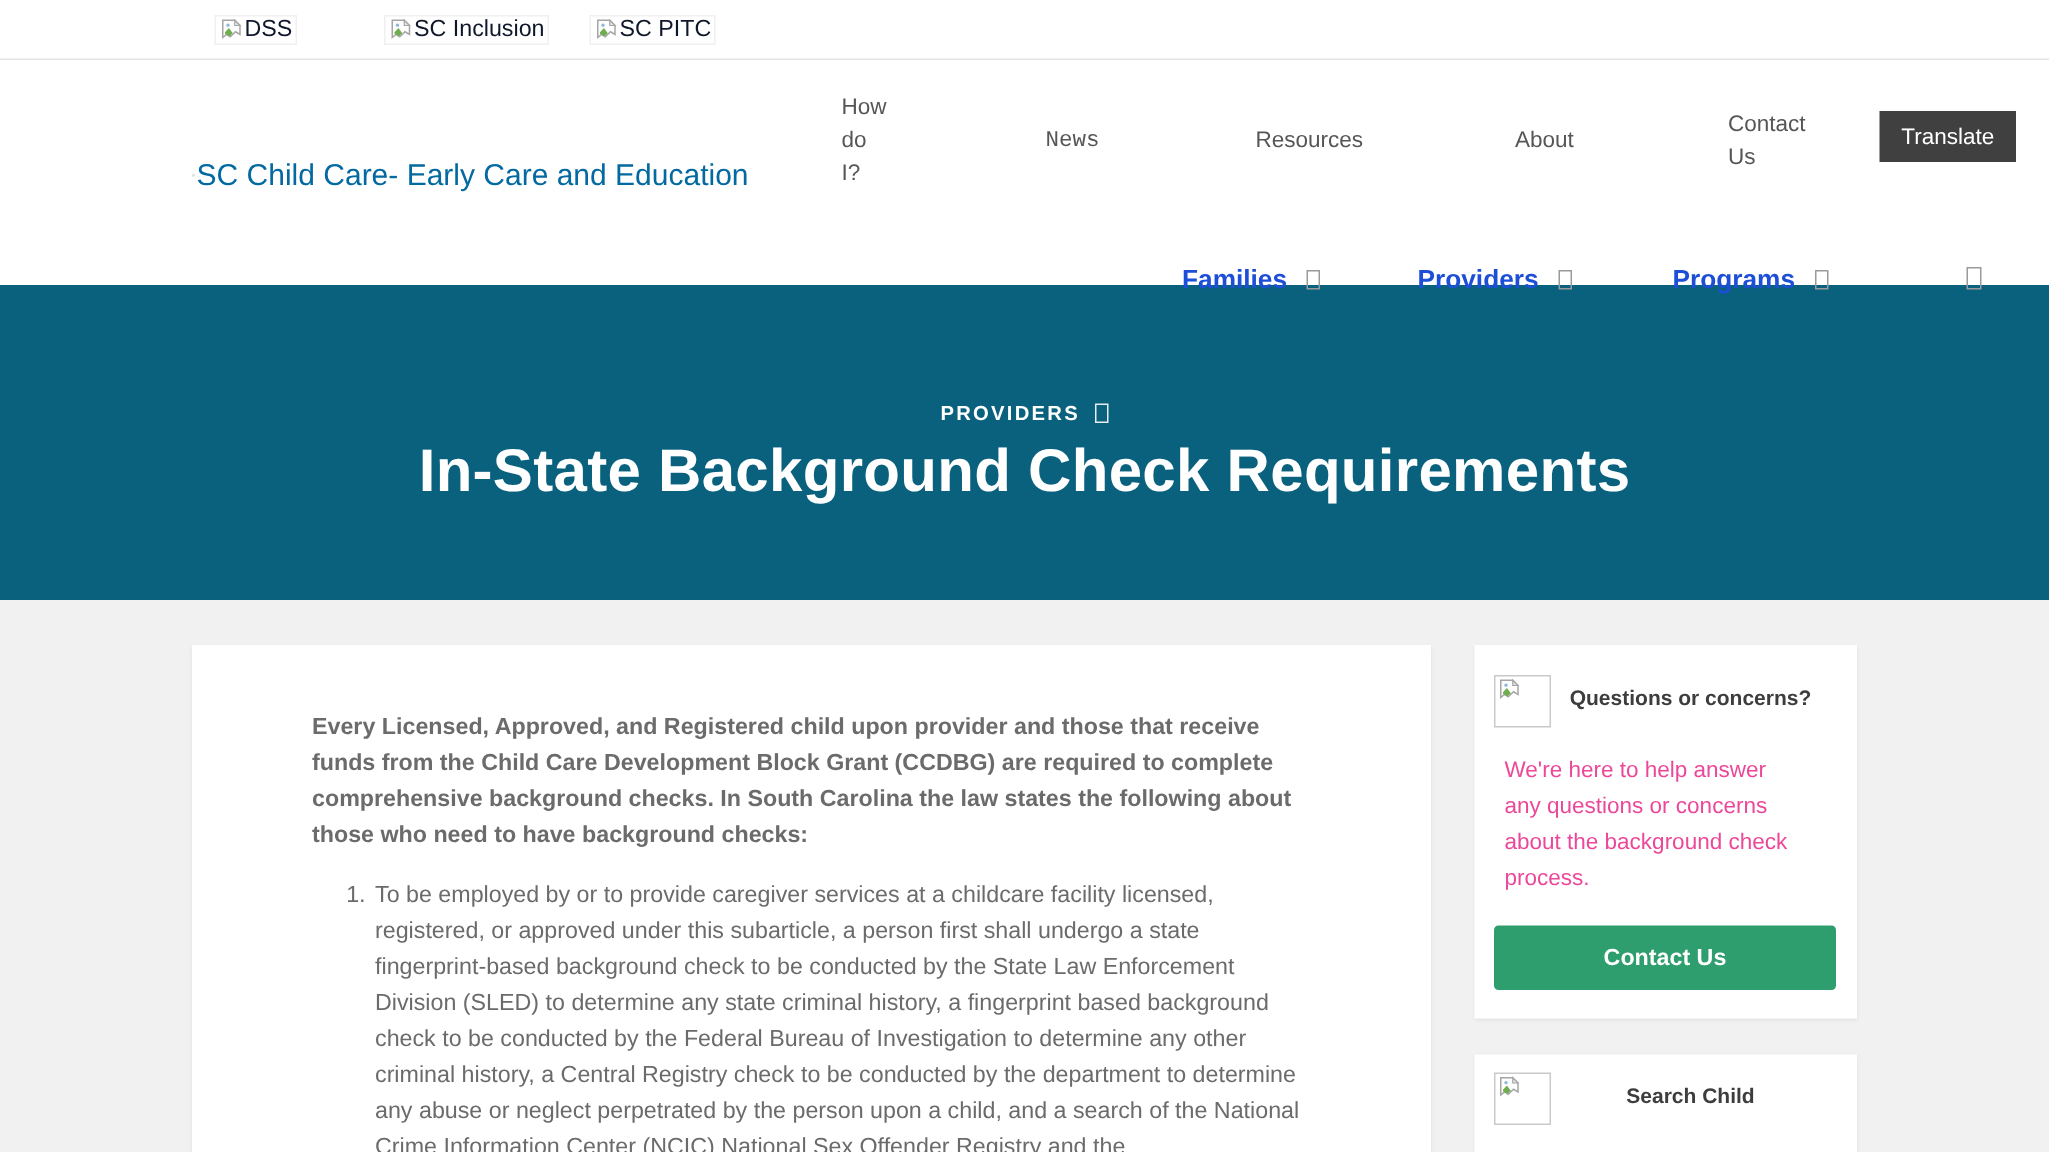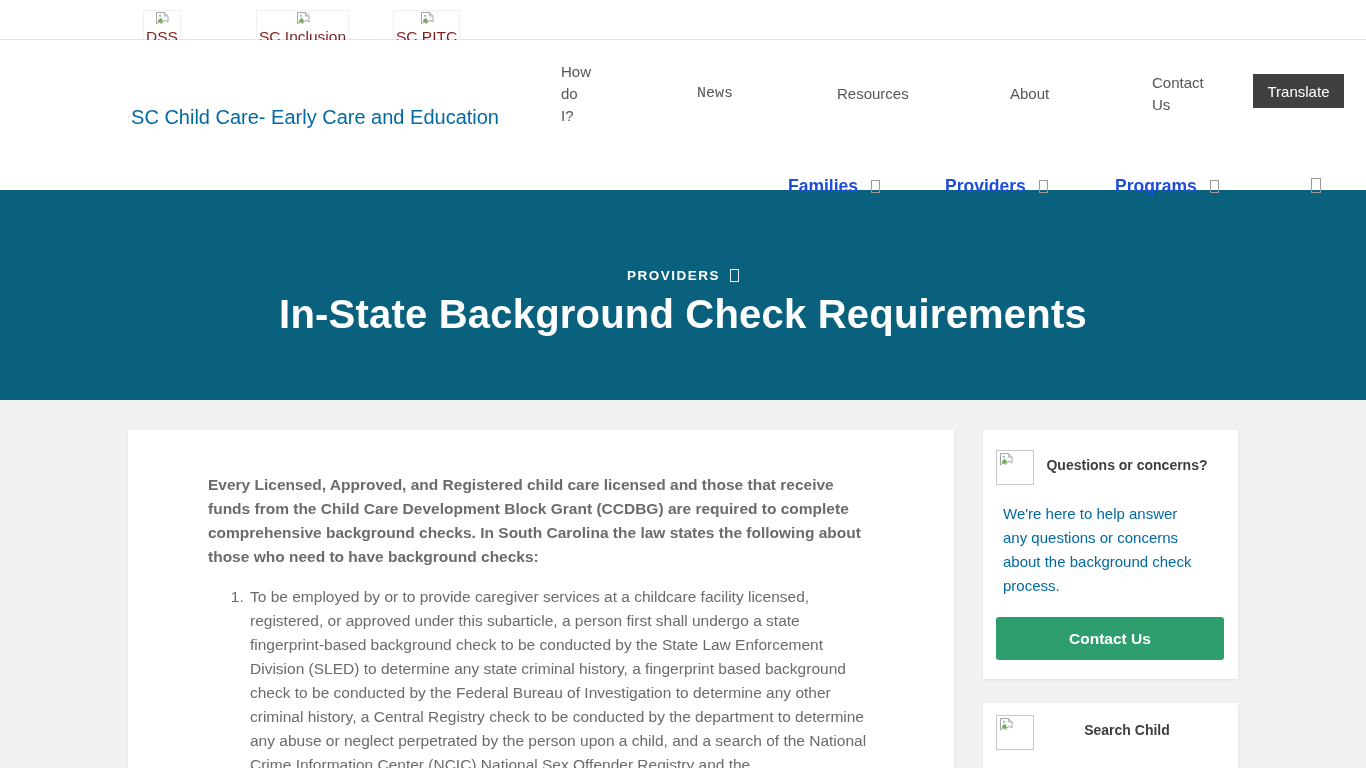--- a/index.html
+++ b/index.html
@@ -17,26 +17,25 @@
     background: #ffffff;
     border-bottom: 1px solid #e3e3e3;
   }
   .partner-logo {
     position: absolute;
     top: 10px;
     display: flex;
     align-items: center;
     gap: 1px;
     font-size: 15.5px;
-    color: #7f1d1d;
+    color: #0f172a;
     text-decoration: none;
     border: 1px solid #f0f0f0;
     padding: 0 2px;
     white-space: nowrap;
-    flex-direction: column;
   }
   .partner-logo.p0 { left: 143px; }
   .partner-logo.p1 { left: 256px; }
   .partner-logo.p2 { left: 393px; }
 
   
   .site-header {
     position: relative;
     height: 150px;
     background: #ffffff;
@@ -196,21 +195,21 @@
     font-size: 14px;
     font-weight: bold;
     line-height: 31px;
     color: #3d3d3d;
     text-align: center;
   }
   .card-body {
     margin: 17px 24px 6px 7px;
     font-size: 15px;
     line-height: 24px;
-    color: #0369a1;
+    color: #ec4899;
   }
   .contact-btn {
     display: block;
     width: 228px;
     height: 43px;
     margin-top: 19px;
     background: #2f9e6e;
     border: none;
     border-radius: 3px;
     color: #ffffff;
@@ -291,21 +290,21 @@
   <a class="hero-eyebrow">
     <span>PROVIDERS</span>
     <span class="tofu"></span>
   </a>
   <h1 class="hero-title">In-State Background Check Requirements</h1>
 </div>
 
 <div class="page-body">
 
   <div class="main-card">
-    <p class="intro">Every Licensed, Approved, and Registered child care licensed and those that receive funds from the Child Care Development Block Grant (CCDBG) are required to complete comprehensive background checks. In South Carolina the law states the following about those who need to have background checks:</p>
+    <p class="intro">Every Licensed, Approved, and Registered child upon provider and those that receive funds from the Child Care Development Block Grant (CCDBG) are required to complete comprehensive background checks. In South Carolina the law states the following about those who need to have background checks:</p>
     <ol class="req-list">
       <li>To be employed by or to provide caregiver services at a childcare facility licensed, registered, or approved under this subarticle, a person first shall undergo a state fingerprint-based background check to be conducted by the State Law Enforcement Division (SLED) to determine any state criminal history, a fingerprint based background check to be conducted by the Federal Bureau of Investigation to determine any other criminal history, a Central Registry check to be conducted by the department to determine any abuse or neglect perpetrated by the person upon a child, and a search of the National Crime Information Center (NCIC) National Sex Offender Registry and the</li>
     </ol>
   </div>
 
   <div class="sidebar">
 
     <div class="side-card card-questions">
       <div class="card-head">
         <div class="img-placeholder">

